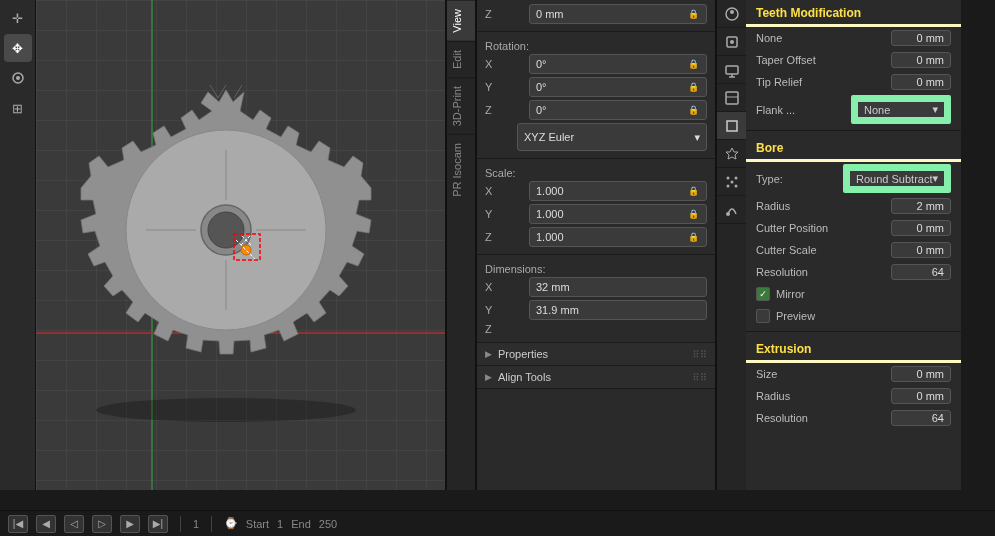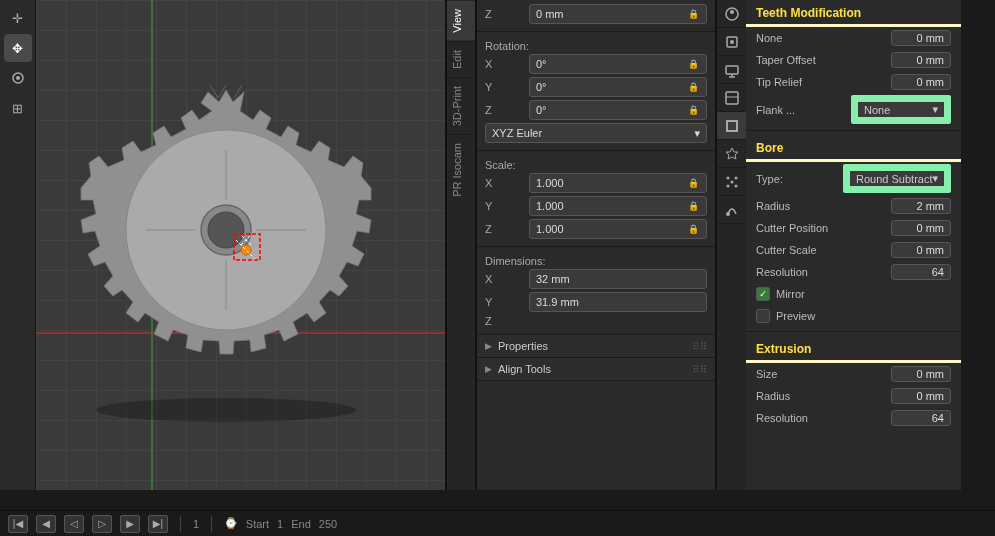--- a/index.html
+++ b/index.html
@@ -146,28 +146,29 @@
     .prop-field .lock-icon {
       color: #666;
       font-size: 9px;
     }
 
     .prop-select {
       flex: 1;
       background: #3a3a3a;
       border: 1px solid #555;
       border-radius: 3px;
-      height: 20px;
+      height: 28px;
       display: flex;
       align-items: center;
       justify-content: space-between;
       padding: 0 6px;
       font-size: 11px;
       color: #ddd;
       cursor: pointer;
+      margin-left: 32px;
     }
 
     .section-header {
       font-size: 11px;
       color: #aaa;
       padding: 4px 0 2px 0;
       display: flex;
       align-items: center;
       gap: 4px;
     }

